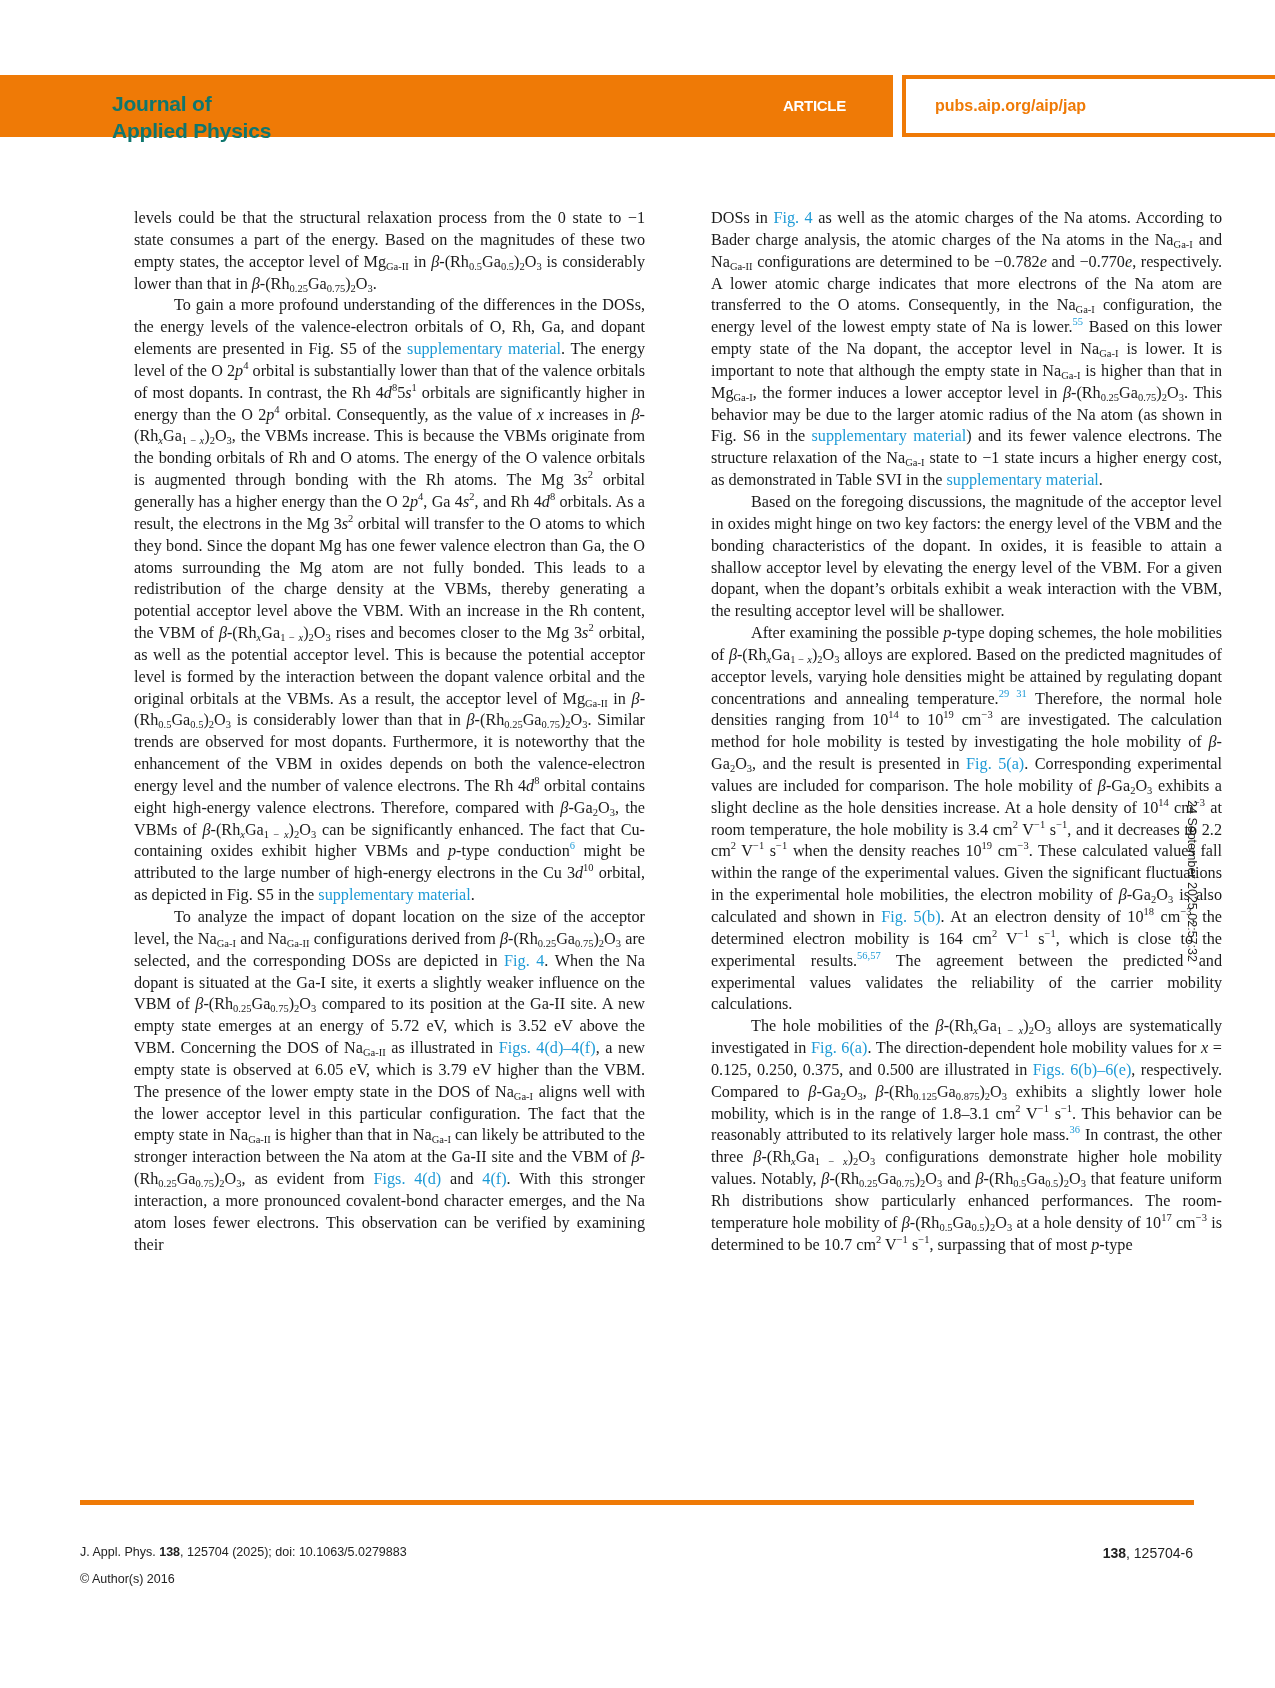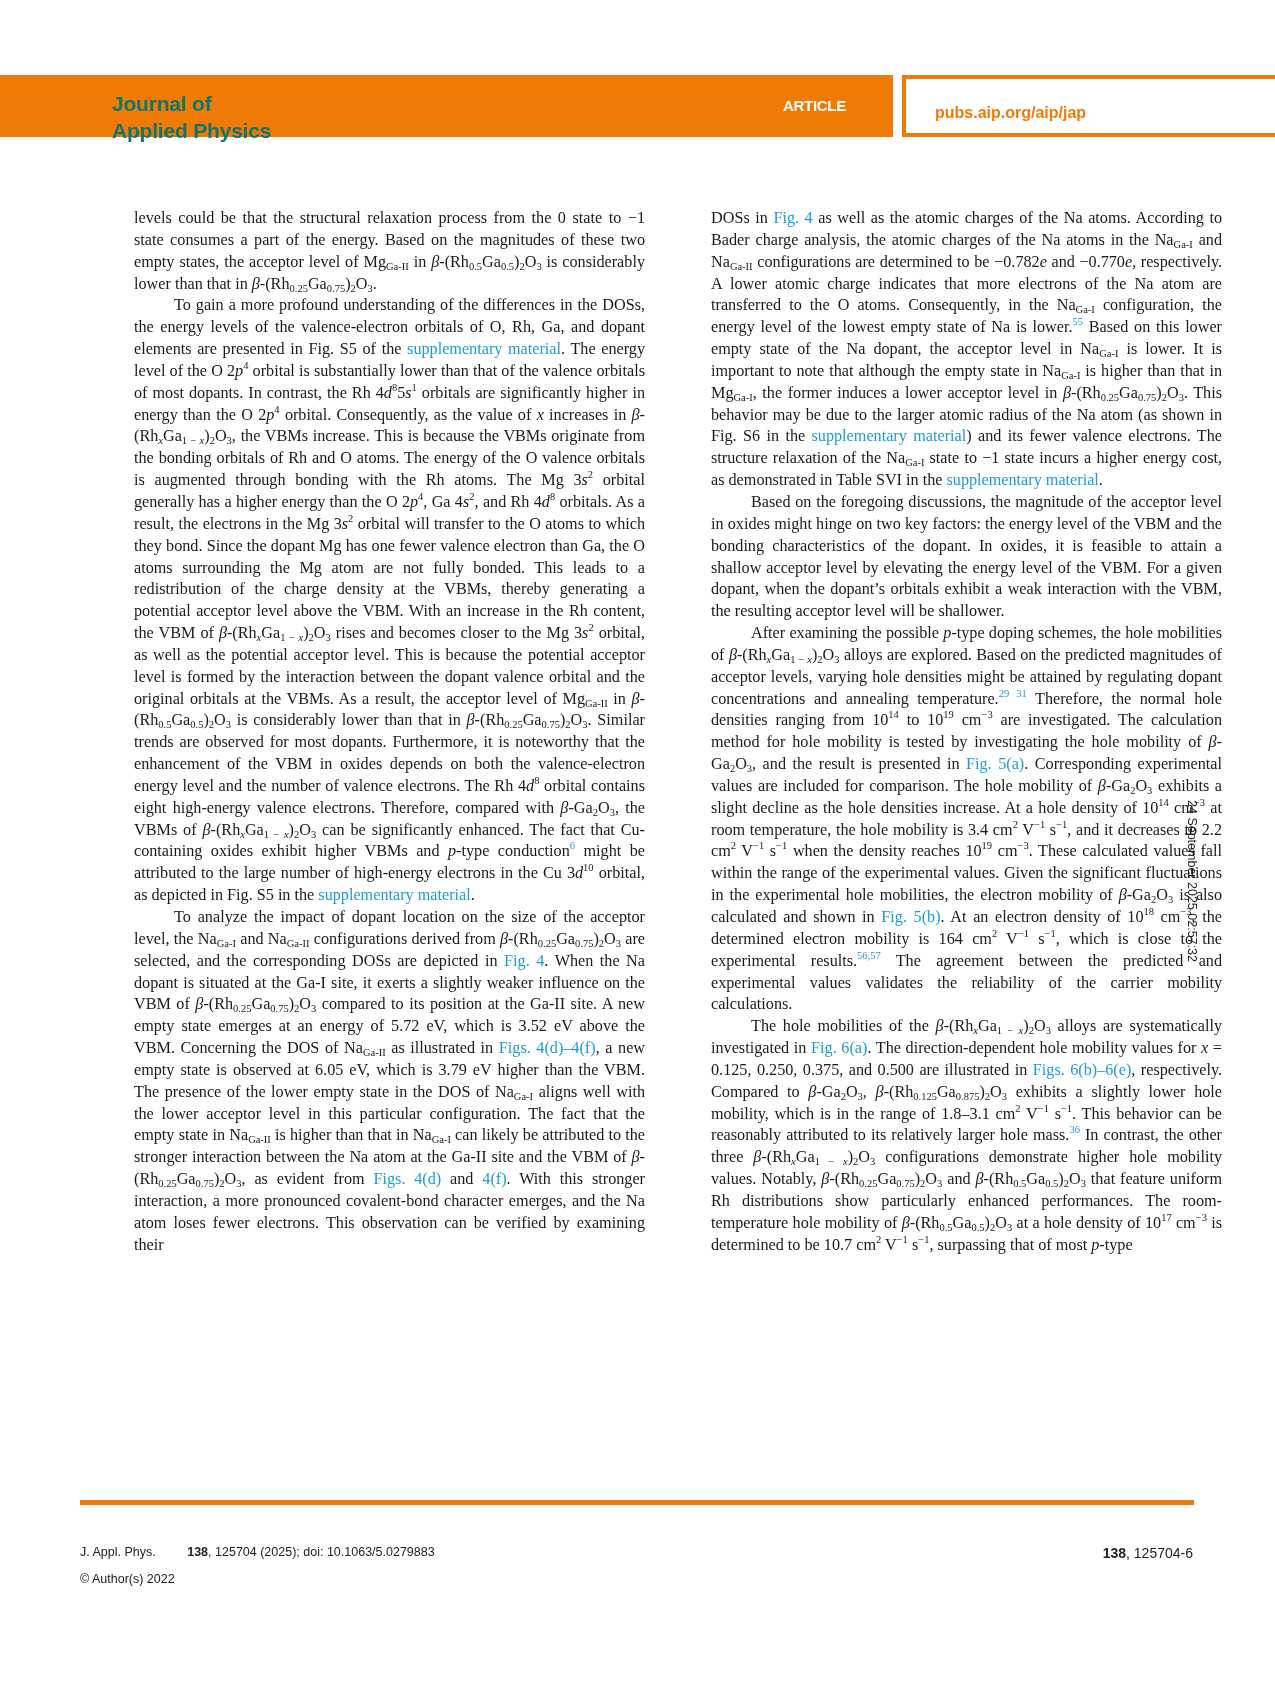--- a/index.html
+++ b/index.html
@@ -6,39 +6,39 @@
   body { width:1275px; height:1688px; position:relative; overflow:hidden;
          font-family:"Liberation Serif", "DejaVu Serif", serif; color:#1a1a1a; }
   .hdr-bar { position:absolute; left:0; top:75px; width:893px; height:62px; background:#ef7a06; }
   .hdr-title { position:absolute; left:112px; top:90px; color:#0f766e;
                font-family:"Liberation Sans", sans-serif; font-weight:bold; font-size:21px; line-height:27px; letter-spacing:-0.2px; }
   .hdr-article { position:absolute; left:783px; top:97px; color:#fff;
                  font-family:"Liberation Sans", sans-serif; font-weight:bold; font-size:15px; letter-spacing:-0.3px;text-align:center; }
   .hdr-box { position:absolute; left:902px; top:75px; width:373px; height:62px; box-sizing:border-box;
              border:4px solid #ef7a06; border-right:none; background:#fff; }
   .hdr-url { position:absolute; left:935px; top:97px; color:#ef7a06;
-             font-family:"Liberation Sans", sans-serif; font-weight:bold; font-size:16px;margin-top:7px; }
+             font-family:"Liberation Sans", sans-serif; font-weight:bold; font-size:16px; }
   .col { position:absolute; top:208px; width:511px; font-size:16.2px; line-height:21.85px;
          text-align:justify; hyphens:manual;margin-left:24px; }
   .col.left { left:110px; }
   .col.right { left:687px; }
   .col p { margin:0; }
   .col p.indent { text-indent:40px; }
   sub, sup { font-size:10.5px; line-height:0; }
   sub { vertical-align:-3px; }
   sup { vertical-align:7px; }
   .lnk { color:#1d9ad6; }
   .side-stamp { position:absolute; left:1185px; top:800px; transform-origin:left top;
                 transform:rotate(90deg) translate(0,-14px); white-space:nowrap;
                 font-family:"Liberation Sans", sans-serif; font-size:12.5px; color:#222; }
   .ftr-rule { position:absolute; left:80px; top:1500px; width:1114px; height:5px; background:#ef7a06; }
   .ftr-left { position:absolute; left:80px; top:1545px; font-family:"Liberation Sans", sans-serif; font-size:12.5px; color:#222; }
   .ftr-right { position:absolute; right:82px; top:1545px; font-family:"Liberation Sans", sans-serif; font-size:14px; color:#222; }
   .ftr-copy { position:absolute; left:80px; top:1572px; font-family:"Liberation Sans", sans-serif; font-size:12.5px; color:#222; }
-  b { font-weight:bold;margin-left:28px; }
+  b { font-weight:bold; }
   i { font-style:italic; }
 </style>
 </head>
 <body>
 
 <div class="hdr-bar"></div>
 <div class="hdr-title">
   <div>Journal of</div>
   <div>Applied Physics</div>
 </div>
@@ -57,13 +57,13 @@
   <p class="indent">Based on the foregoing discussions, the magnitude of the acceptor level in oxides might hinge on two key factors: the energy level of the VBM and the bonding characteristics of the dopant. In oxides, it is feasible to attain a shallow acceptor level by elevating the energy level of the VBM. For a given dopant, when the dopant’s orbitals exhibit a weak interaction with the VBM, the resulting acceptor level will be shallower.</p>
   <p class="indent">After examining the possible <i>p</i>-type doping schemes, the hole mobilities of <i>β</i>-(Rh<sub><i>x</i></sub>Ga<sub>1 − <i>x</i></sub>)<sub>2</sub>O<sub>3</sub> alloys are explored. Based on the predicted magnitudes of acceptor levels, varying hole densities might be attained by regulating dopant concentrations and annealing temperature.<sup><a class="lnk">29 31</a></sup> Therefore, the normal hole densities ranging from 10<sup>14</sup> to 10<sup>19</sup> cm<sup>−3</sup> are investigated. The calculation method for hole mobility is tested by investigating the hole mobil­ity of <i>β</i>-Ga<sub>2</sub>O<sub>3</sub>, and the result is presented in <a class="lnk">Fig. 5(a)</a>. Corresponding experimental values are included for comparison. The hole mobility of <i>β</i>-Ga<sub>2</sub>O<sub>3</sub> exhibits a slight decline as the hole densities increase. At a hole density of 10<sup>14</sup> cm<sup>−3</sup> at room temper­ature, the hole mobility is 3.4 cm<sup>2</sup> V<sup>−1</sup> s<sup>−1</sup>, and it decreases to 2.2 cm<sup>2</sup> V<sup>−1</sup> s<sup>−1</sup> when the density reaches 10<sup>19</sup> cm<sup>−3</sup>. These calcu­lated values fall within the range of the experimental values. Given the significant fluctuations in the experimental hole mobili­ties, the electron mobility of <i>β</i>-Ga<sub>2</sub>O<sub>3</sub> is also calculated and shown in <a class="lnk">Fig. 5(b)</a>. At an electron density of 10<sup>18</sup> cm<sup>−3</sup>, the deter­mined electron mobility is 164 cm<sup>2</sup> V<sup>−1</sup> s<sup>−1</sup>, which is close to the experimental results.<sup><a class="lnk">56,57</a></sup> The agreement between the predicted and experimental values validates the reliability of the carrier mobility calculations.</p>
   <p class="indent">The hole mobilities of the <i>β</i>-(Rh<sub><i>x</i></sub>Ga<sub>1 − <i>x</i></sub>)<sub>2</sub>O<sub>3</sub> alloys are system­atically investigated in <a class="lnk">Fig. 6(a)</a>. The direction-dependent hole mobility values for <i>x</i> = 0.125, 0.250, 0.375, and 0.500 are illustrated in <a class="lnk">Figs. 6(b)–6(e)</a>, respectively. Compared to <i>β</i>-Ga<sub>2</sub>O<sub>3</sub>, <i>β</i>-(Rh<sub>0.125</sub>Ga<sub>0.875</sub>)<sub>2</sub>O<sub>3</sub> exhibits a slightly lower hole mobility, which is in the range of 1.8–3.1 cm<sup>2</sup> V<sup>−1</sup> s<sup>−1</sup>. This behavior can be reason­ably attributed to its relatively larger hole mass.<sup><a class="lnk">36</a></sup> In contrast, the other three <i>β</i>-(Rh<sub><i>x</i></sub>Ga<sub>1 − <i>x</i></sub>)<sub>2</sub>O<sub>3</sub> configurations demonstrate higher hole mobility values. Notably, <i>β</i>-(Rh<sub>0.25</sub>Ga<sub>0.75</sub>)<sub>2</sub>O<sub>3</sub> and <i>β</i>-(Rh<sub>0.5</sub>Ga<sub>0.5</sub>)<sub>2</sub>O<sub>3</sub> that feature uniform Rh distributions show par­ticularly enhanced performances. The room-temperature hole mobility of <i>β</i>-(Rh<sub>0.5</sub>Ga<sub>0.5</sub>)<sub>2</sub>O<sub>3</sub> at a hole density of 10<sup>17</sup> cm<sup>−3</sup> is determined to be 10.7 cm<sup>2</sup> V<sup>−1</sup> s<sup>−1</sup>, surpassing that of most <i>p</i>-type</p>
 </div>
 
 <div class="side-stamp">24 September 2025 02:57:32</div>
 
 <div class="ftr-rule"></div>
 <div class="ftr-left"><span>J. Appl. Phys. </span><b>138</b><span>, 125704 (2025); doi: 10.1063/5.0279883</span></div>
 <div class="ftr-right"><b>138</b><span>, 125704-6</span></div>
-<div class="ftr-copy">© Author(s) 2022</div>
+<div class="ftr-copy">© Author(s) 2016</div>
 
 </body></html>

